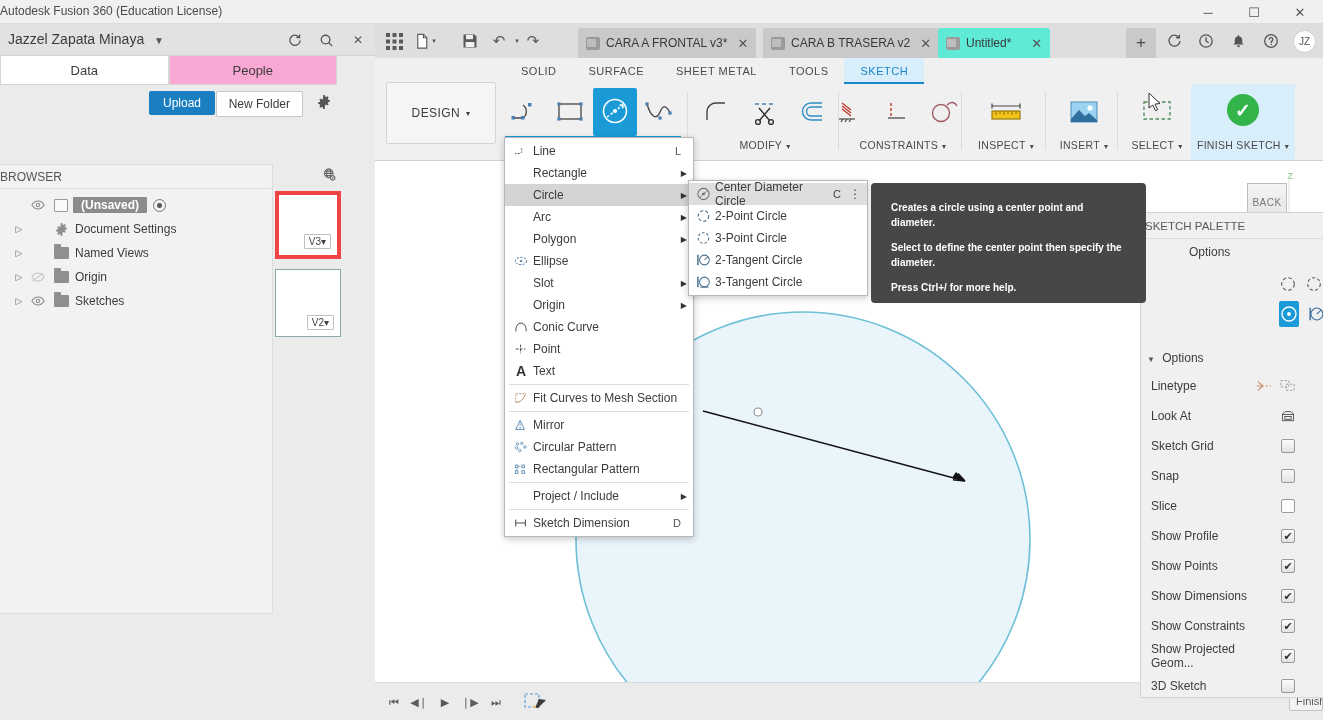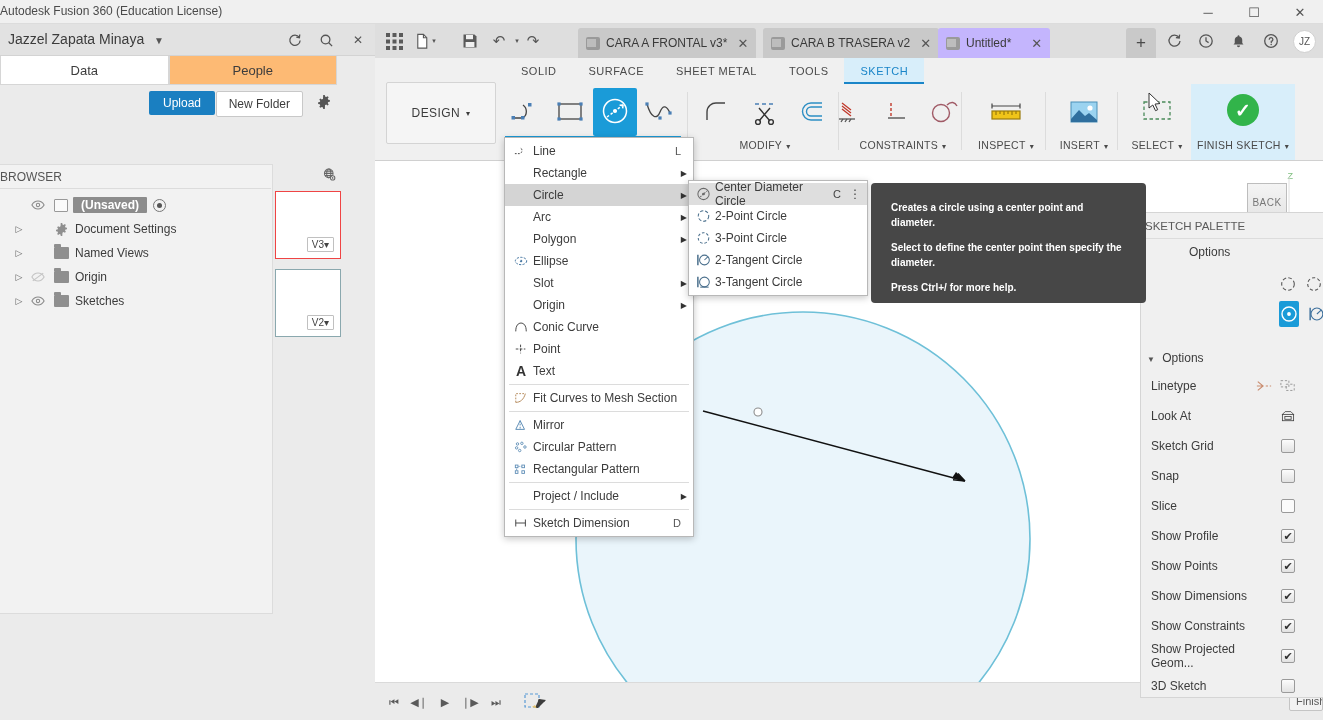--- a/index.html
+++ b/index.html
@@ -48,21 +48,21 @@
   .dp-refresh { left: 282px; } .dp-search { left: 314px; } .dp-close { left: 346px; }
 
   .dp-tabs {
     position: absolute; left: 0; top: 32px; width: 337px; height: 29px; display: flex;
   }
   .dp-tab {
     flex: 1; display: flex; align-items: center; justify-content: center;
     font-size: 13px; color: #3c3c3c; border: 1px solid #d6d6d6; border-top: none;
   }
   .dp-tab.active { background: #fff; }
-  .dp-tab.inactive { background: #fdba74; text-align: right; }
+  .dp-tab.inactive { background: #f9a8d4; text-align: right; }
 
   .dp-actions {
     position: absolute; left: 0; top: 61px; width: 345px; height: 38px;
   }
   .btn-upload {
     position: absolute; right: 130px; top: 6px;
     background: #1a7fc1; color: #fff; border: none; border-radius: 2px;
     padding: 5px 14px; font-size: 12px; font-family: inherit; cursor: pointer;
   }
   .btn-newfolder {
@@ -78,21 +78,21 @@
   .dp-listarea {
     position: absolute; left: 275px; top: 135px; width: 68px; height: 190px;
   }
   .globe-icn {
     position: absolute; left: 45px; top: 6px; width: 18px; height: 18px;
     display: flex; align-items: center; justify-content: center; color: #666;
   }
   .thumb {
     position: absolute; left: 0; width: 66px; background: #fff;
   }
-  .thumb-a { top: 32px; height: 68px; border: 1px solid #ef4444; }
+  .thumb-a { top: 32px; height: 68px; border: 4px solid #ef4444; }
   .thumb-b { top: 110px; height: 68px; border: 1px solid #8aa8ae; }
   .ver-chip {
     position: absolute; right: 6px; bottom: 6px;
     border: 1px solid #c0c0c0; background: #fff; color: #444;
     font-size: 10px; padding: 1px 4px; border-radius: 1px;
   }
 
   
   .browser {
     position: absolute; left: 0; top: 140px; width: 273px; height: 450px;
@@ -160,21 +160,21 @@
     position: absolute; top: 5px; width: 24px; height: 24px;
     display: flex; align-items: center; justify-content: center; color: #555; font-size: 15px;
   }
   .doctab {
     position: absolute; top: 4px; height: 30px;
     display: flex; align-items: center; gap: 6px;
     padding: 0 8px; font-size: 12px; color: #3a3a3a;
     border-radius: 3px 3px 0 0;
   }
   .doctab.inactive { background: #c9c9c9; }
-  .doctab.active { background: #c4b5fd; }
+  .doctab.active { background: #5eead4; }
   .doctab .x { color: #555; font-size: 13px; margin-left: 4px; }
   .mini-cube {
     width: 14px; height: 13px; background: #9a9a9a; border-radius: 2px;
     position: relative; flex: 0 0 auto;
   }
   .mini-cube::after {
     content:''; position:absolute; left:1px; top:2px; width:9px; height:8px;
     background:#bdbdbd;
   }
 

